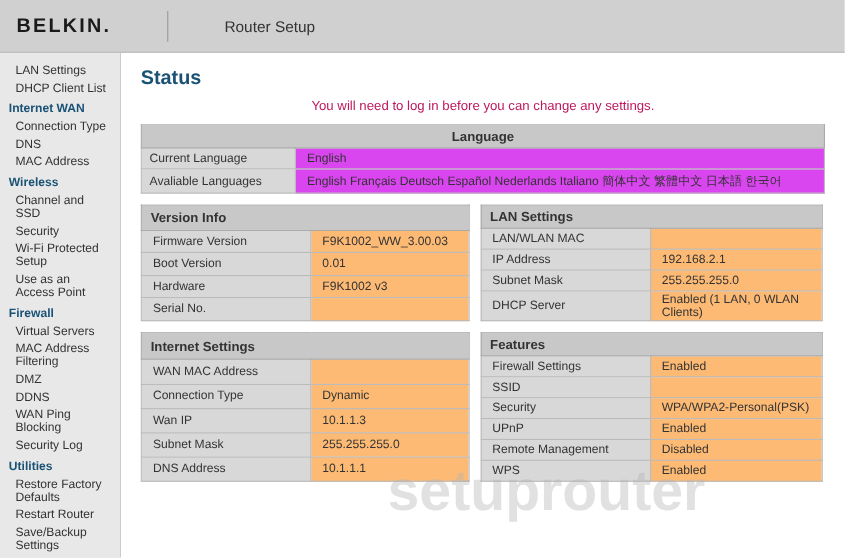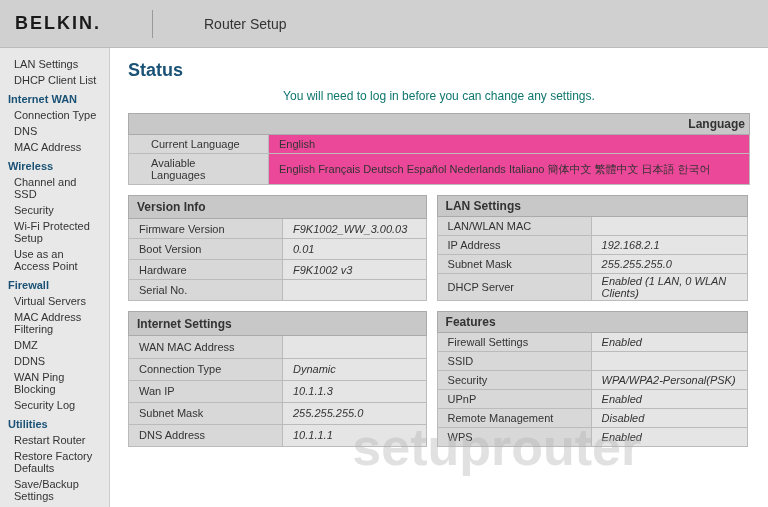--- a/index.html
+++ b/index.html
@@ -73,21 +73,21 @@
     }
     #page-title {
       font-size: 18px;
       font-weight: bold;
       color: #1a5276;
       margin-bottom: 8px;
     }
     #login-notice {
       text-align: center;
       font-size: 12px;
-      color: #0f766e;
+      color: #be185d;
       margin-bottom: 10px;
     }
     .info-table {
       border-collapse: collapse;
       font-size: 11px;
     }
     .info-table th.section-header {
       background: #c8c8c8;
       font-weight: bold;
       padding: 3px 8px;
@@ -96,24 +96,23 @@
       font-size: 12px;
     }
     .info-table td.label-cell {
       background: #d8d8d8;
       padding: 3px 10px;
       border: 1px solid #bbb;
       font-weight: normal;
       width: 154px;
     }
     .info-table td.value-cell {
-      background: #e5e5e5;
+      background: #fdba74;
       padding: 1px 10px;
       border: 1px solid #bbb;
-      font-style: italic;
     }
 
     
     #bottom-tables {
       display: flex;
       gap: 10px;
       margin-bottom: 10px;
     }
     #top-tables {
       display: flex;
@@ -123,33 +122,33 @@
 
     .lang-table {
       border-collapse: collapse;
       width: 100%;
       font-size: 11px;
       margin-bottom: 10px;
     }
     .lang-table th.section-header {
       background: #c8c8c8;
       font-weight: bold;
-      padding: 3px 4px;
-      text-align: right;
+      padding: 3px 24px;
+      text-align: center;
       border: 1px solid #aaa;
       font-size: 12px;
     }
     .lang-table td.label-cell {
       background: #d8d8d8;
-      padding: 3px 22px;
+      padding: 3px 7px;
       border: 1px solid #bbb;
       width: 140px;
     }
     .lang-table td.value-cell {
-      background: #ec4899;
+      background: #d946ef;
       padding: 3px 10px;
       border: 1px solid #bbb;
     }
 
     
     #watermark {
       position: absolute;
       bottom: 30px;
       left: 50%;
       transform: translateX(-30%);
@@ -190,22 +189,22 @@
 
     <span class="sidebar-section-title">Firewall</span>
     <a class="sidebar-link">Virtual Servers</a>
     <a class="sidebar-link">MAC Address Filtering</a>
     <a class="sidebar-link">DMZ</a>
     <a class="sidebar-link">DDNS</a>
     <a class="sidebar-link">WAN Ping Blocking</a>
     <a class="sidebar-link">Security Log</a>
 
     <span class="sidebar-section-title">Utilities</span>
+    <a class="sidebar-link">Restore Factory Defaults</a>
     <a class="sidebar-link">Restart Router</a>
-    <a class="sidebar-link">Restore Factory Defaults</a>
     <a class="sidebar-link">Save/Backup Settings</a>
 
   </div>
 
   <div id="main">
     <div id="page-title">Status</div>
     <div id="login-notice">You will need to log in before you can change any settings.</div>
 
     <table class="lang-table">
       <tbody>

